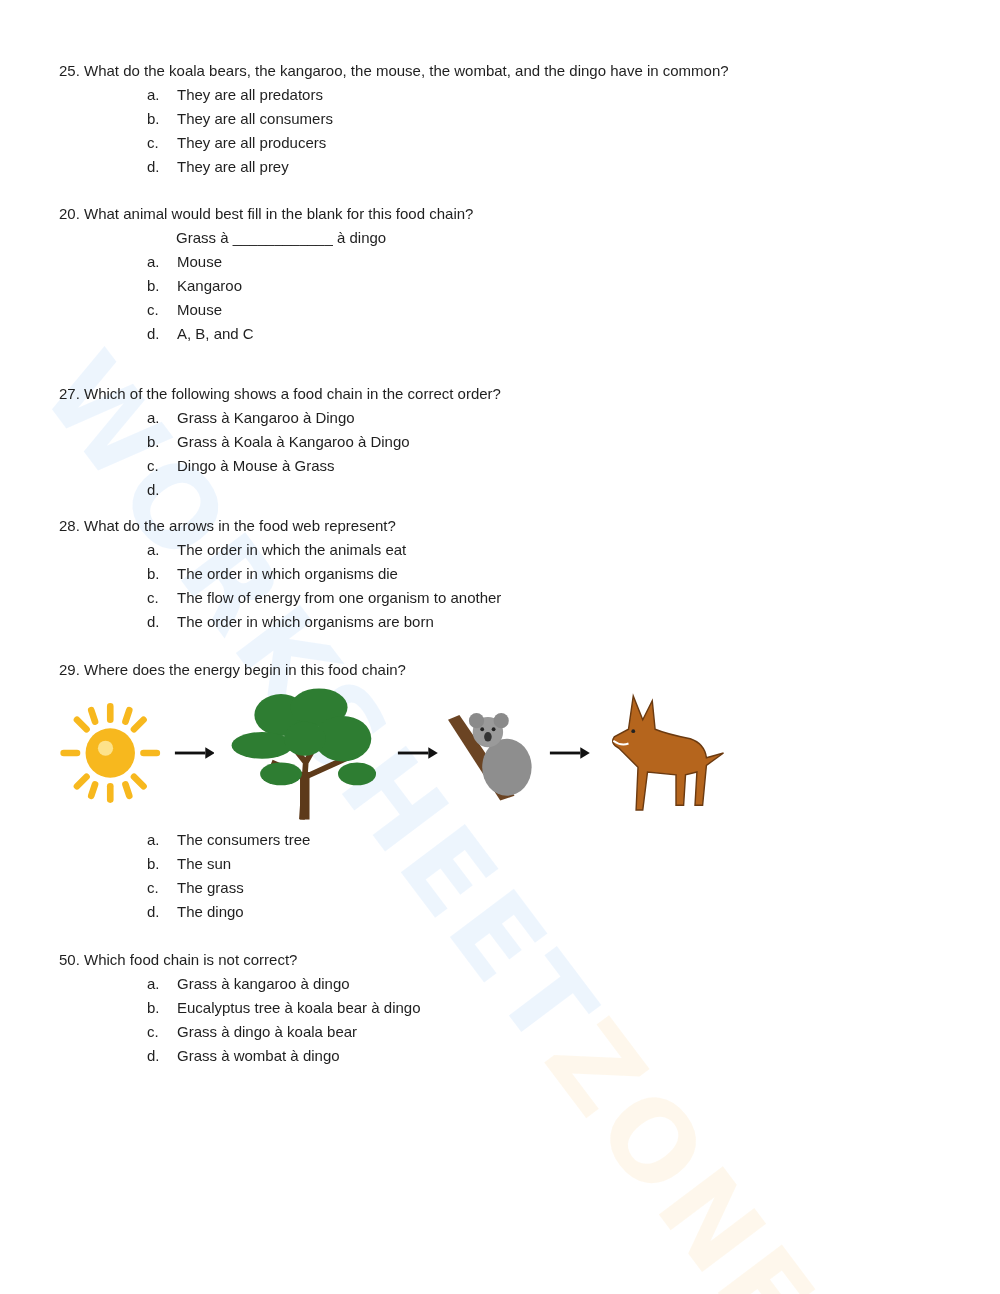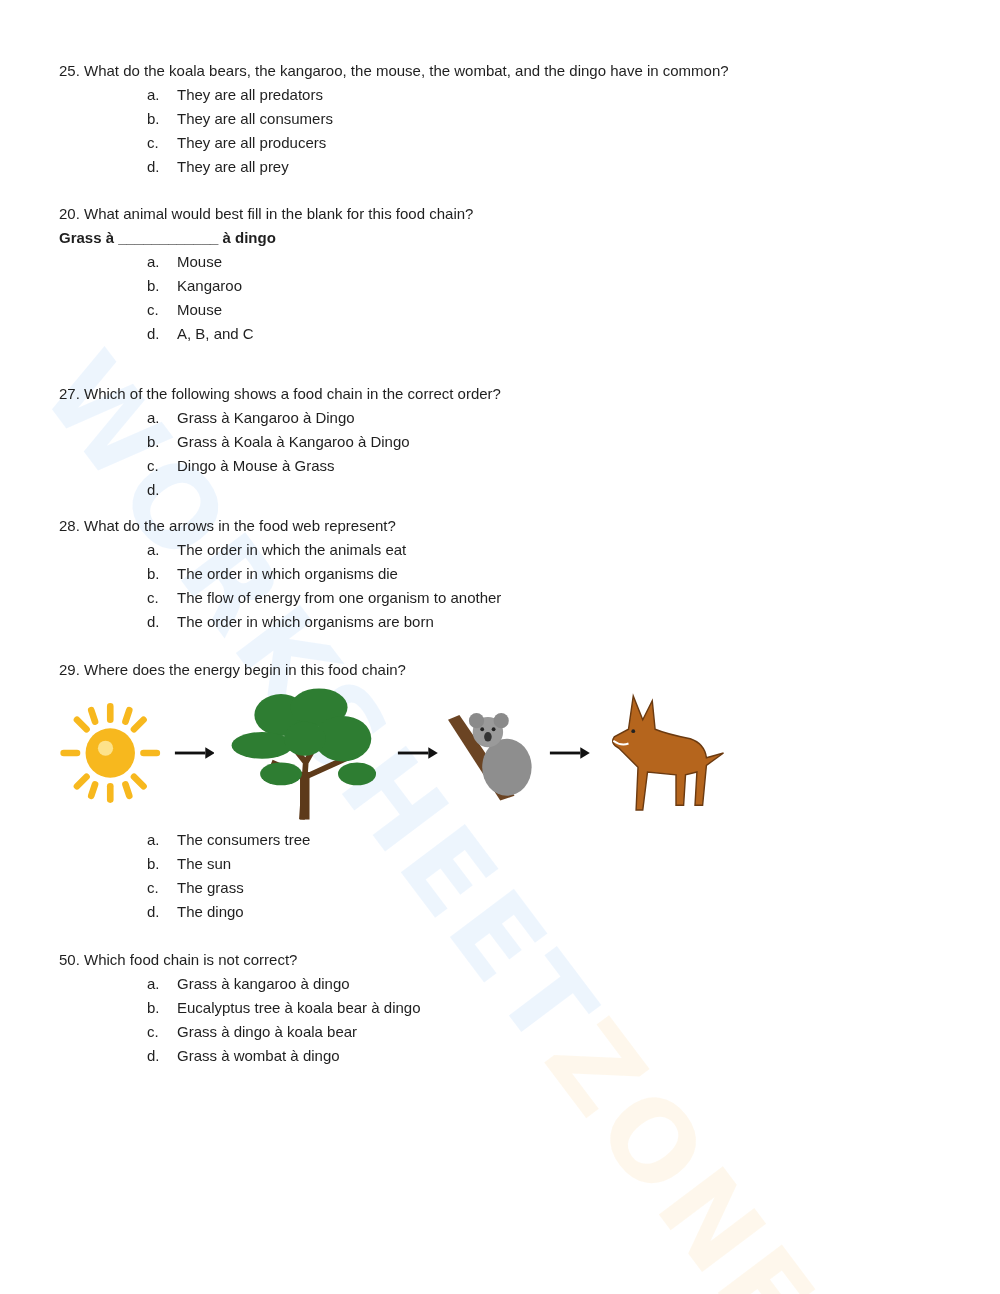--- a/index.html
+++ b/index.html
@@ -16,21 +16,21 @@
       font-family: "DejaVu Sans", sans-serif;
     }
     .wm-a { color: #2f8cf0; }
     .wm-b { color: #f5a623; }
     .page { position: absolute; left: 0; top: 0; width: 1000px; }
     .q { position: absolute; left: 59px; font-size: 15px; line-height: 24px; }
     .q-title { white-space: nowrap; }
     .opt { display: flex; white-space: nowrap; height: 24px; }
     .opt-letter { width: 30px; margin-left: 88px; }
     .opt-text { }
-    .chain-line { height: 24px; white-space: nowrap; font-weight: bold; }
+    .chain-line { margin-left: 117px; height: 24px; white-space: nowrap; }
     .figure {
       position: absolute; left: 58px; top: 680px; width: 670px; height: 145px;
       display: flex; align-items: center;
     }
     .arrow { width: 44px; height: 20px; margin: 0 10px; position: relative; }
   </style>
 </head>
 <body>
 
 <div class="watermark">

